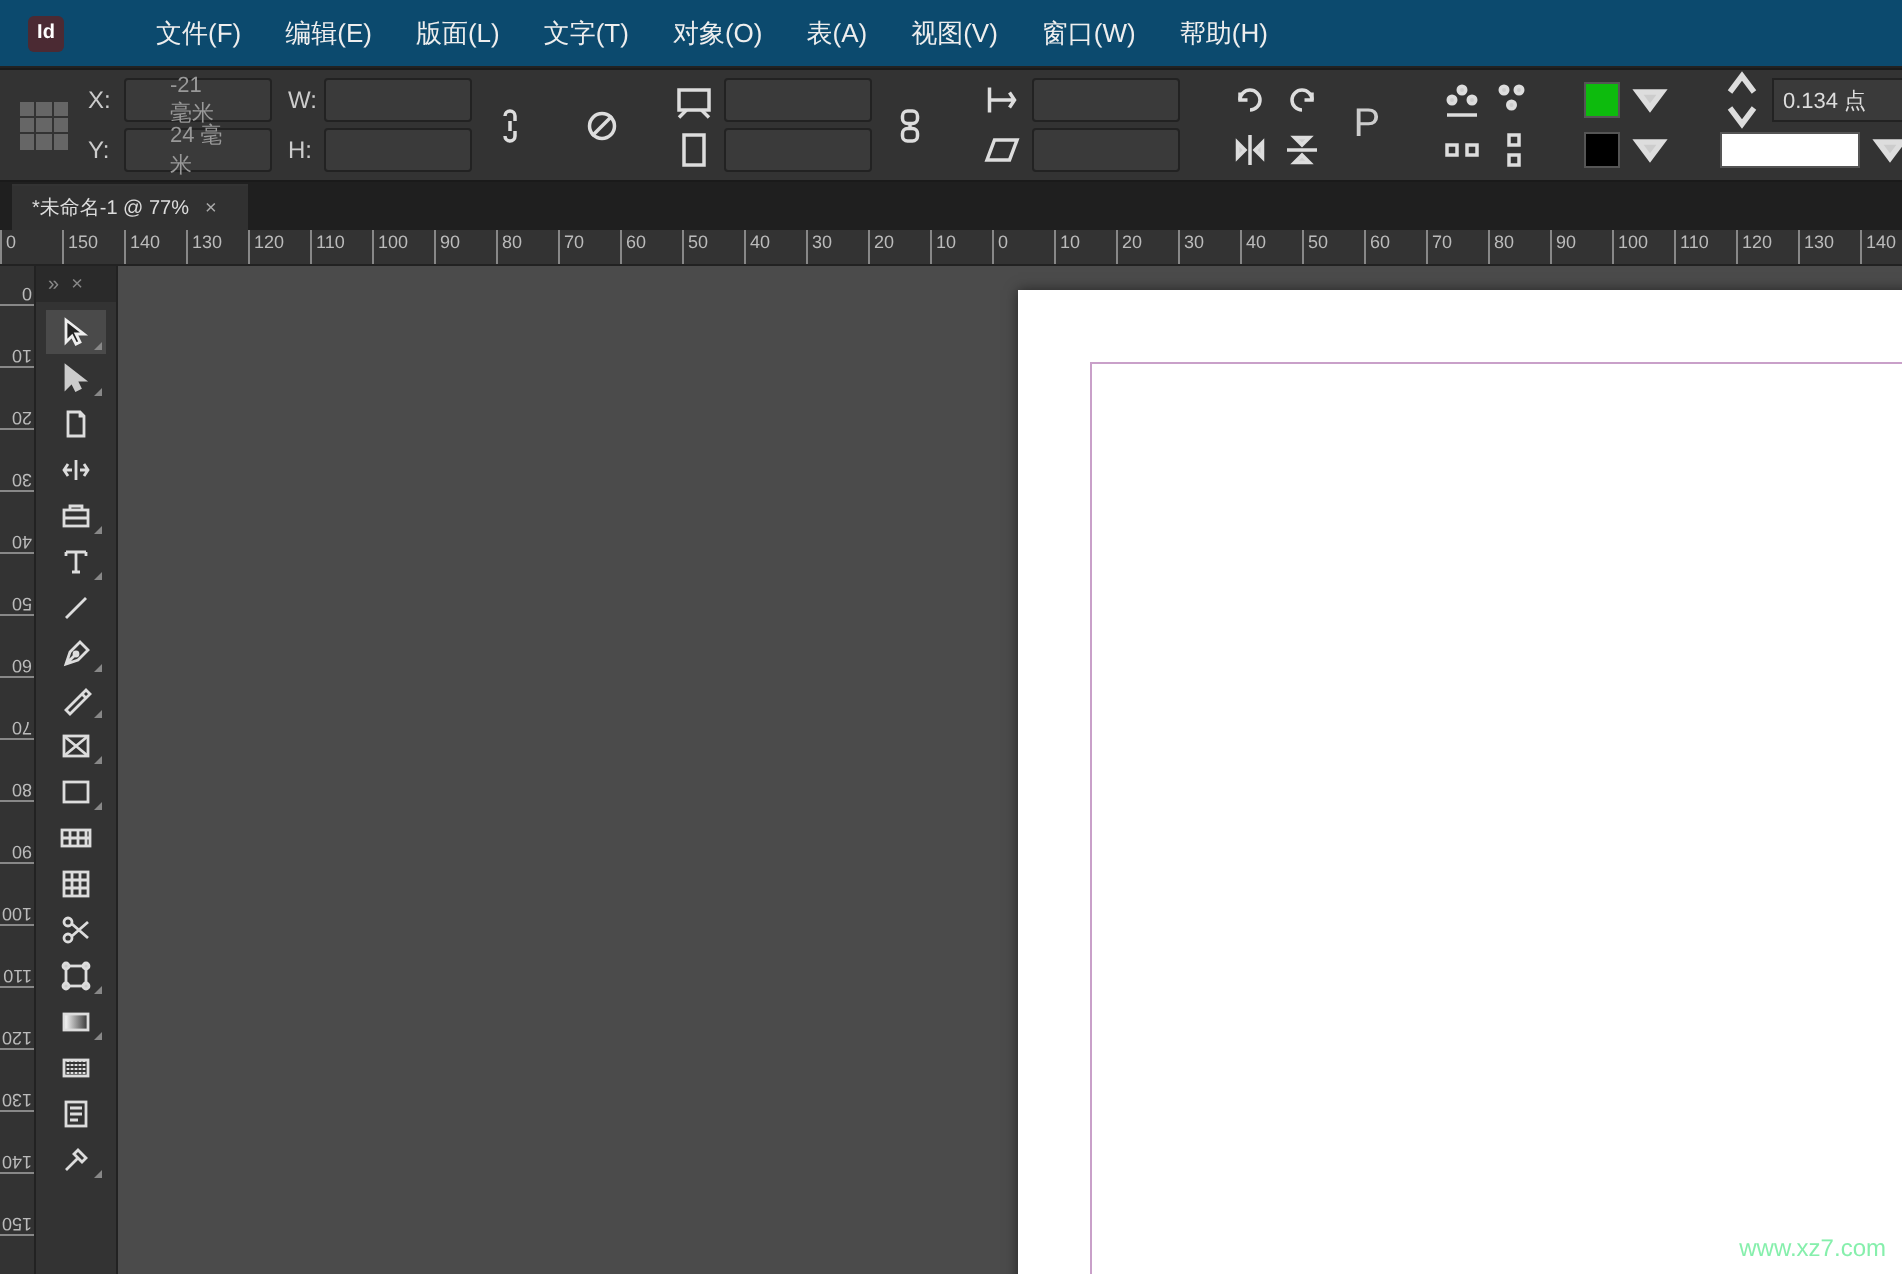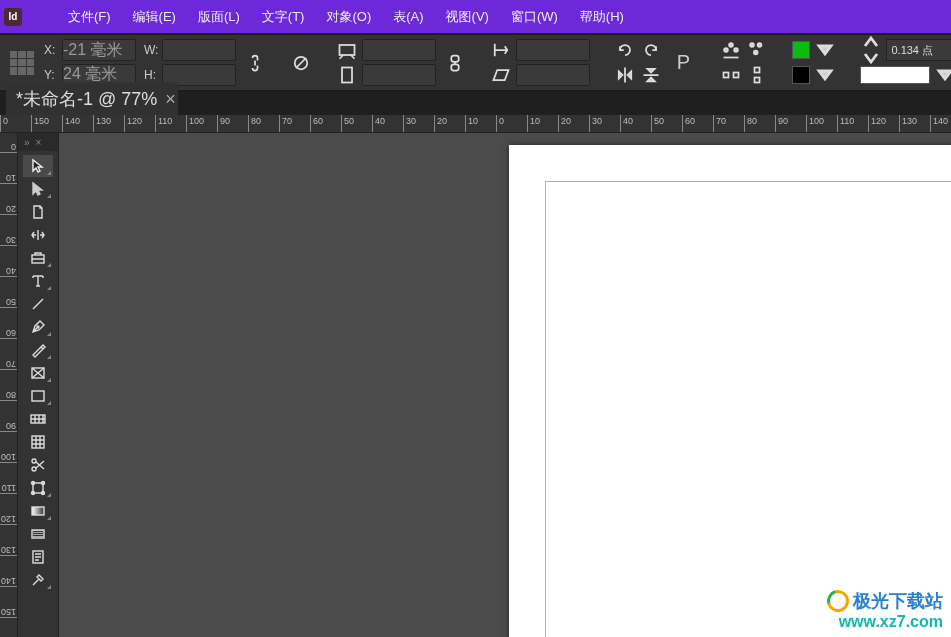--- a/index.html
+++ b/index.html
@@ -1,42 +1,42 @@
 <!DOCTYPE html>
 <html><head>
 <meta charset="utf-8">
 <style>
 * { margin:0; padding:0; box-sizing:border-box; font-family:"Microsoft YaHei","Segoe UI",sans-serif; }
 body { background:#313131; color:#ccc; width:951px; height:637px; overflow:hidden; position:relative; font-size:12px; }
 
 
-.menubar { height:34px; background:#6d28d9; display:flex; align-items:center; padding:0 4px; gap:2px; border-bottom:1px solid #222;}
+.menubar { height:34px; background:#0c4a6e; display:flex; align-items:center; padding:0 14px; gap:2px; border-bottom:1px solid #222;}
 .id-logo { width:18px; height:18px; background:#4b2a33; border-radius:3px; display:flex; align-items:center; justify-content:center; font-size:10px; color:#fff; font-weight:bold;}
 .home-btn, .menu-item { padding:4px 10px; color:#eee; font-size:13px; cursor:pointer; }
 
 
 .controlbar { height:57px; background:#333; border-top:1px solid #1a1a1a; border-bottom:1px solid #1a1a1a; display:flex; align-items:stretch; padding:4px 8px; gap:8px;}
 .ctrl-group { display:flex; flex-direction:column; justify-content:space-around; gap:2px;}
 .ctrl-row { display:flex; align-items:center; gap:4px; height:22px;}
 .ref-box { width:28px; height:28px; display:grid; grid-template-columns:repeat(3,1fr); grid-template-rows:repeat(3,1fr); gap:1px; padding:2px;}
 .ref-box span{background:#666;}
 .lbl { color:#ccc; font-size:12px; min-width:14px;}
-.num-input { background:#3a3a3a; border:1px solid #222; color:#999; height:22px; width:74px; padding:2px 0; display:flex; align-items:center; font-size:16px; border-radius:2px;}
+.num-input { background:#3a3a3a; border:1px solid #222; color:#999; height:22px; width:74px; padding:2px 22px; display:flex; align-items:center; font-size:11px; border-radius:2px;}
 .num-input.empty{color:#666;}
 .ico-btn { width:22px; height:22px; display:flex; align-items:center; justify-content:center; color:#aaa; border:1px solid transparent; border-radius:2px;}
 .vsep{ width:1px; background:#222; margin:2px 4px;}
 .swatch{ width:18px; height:18px; border:1px solid #555;}
 .swatch.green{background:#0f0; background:#0dbb0d;}
 .swatch.black{background:#000;}
 .long-swatch{ width:70px; height:18px; background:#fff; border:1px solid #555;}
 .stroke-val{ background:#3a3a3a; border:1px solid #222; height:22px; width:66px; display:flex; align-items:center; padding:0 4px; font-size:11px; color:#ddd;}
 
 
 .tabbar{ height:24px; background:#1f1f1f; display:flex; align-items:flex-end; padding-left:6px;}
-.doc-tab{ background:#313131; padding:4px 2px 4px 10px; font-size:18px; color:#ddd; border-top:1px solid #333; display:flex; align-items:center; gap:8px;}
+.doc-tab{ background:#313131; padding:4px 16px 4px 10px; font-size:10px; color:#ddd; border-top:1px solid #333; display:flex; align-items:center; gap:8px;}
 .tab-close{ color:#aaa; cursor:pointer;}
 
 
 .ruler-h{ height:18px; background:#333; display:flex; border-bottom:1px solid #222; position:relative; overflow:hidden;}
 .ruler-h .tick{ position:absolute; top:0; height:100%; border-left:1px solid #888; font-size:9px; color:#bbb; padding-left:2px; padding-top:1px;}
 
 
 .work { position:absolute; left:0; top:133px; right:0; bottom:0; display:flex;}
 .ruler-v{ width:18px; background:#333; border-right:1px solid #222; position:relative;}
 .ruler-v .tick{ position:absolute; left:0; width:100%; border-top:1px solid #888; font-size:9px; color:#bbb; writing-mode:vertical-rl; transform:rotate(180deg); padding:0px; text-align:right; height:20px;}
@@ -53,21 +53,21 @@
 
 
 .canvas{ flex:1; background:#4b4b4b; position:relative; overflow:hidden;}
 .page{ position:absolute; left:450px; top:12px; width:560px; height:700px; background:#fff; box-shadow:0 0 6px rgba(0,0,0,.5);}
 .page .margin{ position:absolute; left:36px; top:36px; right:0px; bottom:36px; border:1px solid #c9a0c9;}
 
 
 .wm{ position:absolute; right:8px; bottom:6px; text-align:right;}
 .wm .l1{ font-size:18px; color:#2b7fd0; font-weight:bold; display:flex; align-items:center; justify-content:flex-end; gap:4px;}
 .wm .sw{ width:22px;height:22px; border:3px solid #f7a600; border-left-color:#2bb24c; border-radius:50%; transform:rotate(30deg);}
-.wm .l2{ font-size:16px; color:#14b8a6;font-weight:bold;}
+.wm .l2{ font-size:12px; color:#86efac;}
 
 svg{stroke:#ddd; stroke-width:1.4; fill:none;}
 </style>
 </head>
 <body>
 
 <div class="menubar">
   <div class="id-logo">Id</div>
   <div class="home-btn">
     <svg viewBox="0 0 16 16">
@@ -545,18 +545,14 @@
   </div>
 
   <div class="canvas">
     <div class="page">
       <div class="margin"></div>
     </div>
   </div>
 </div>
 
 <div class="wm">
-  <div class="l1">
-      <span class="sw"></span>
-      <span>极光下载站</span>
-    </div>
   <div class="l2">www.xz7.com</div>
 </div>
 
 </body></html>

